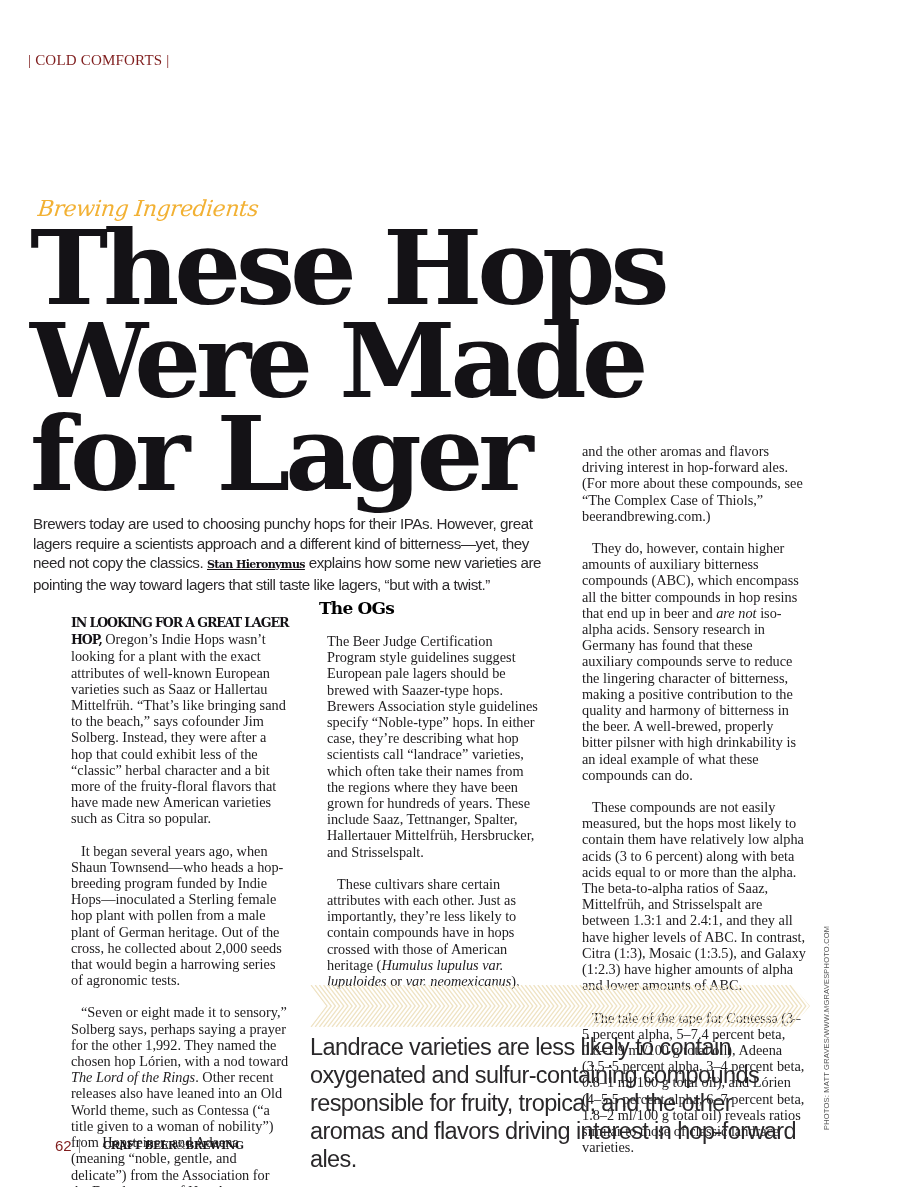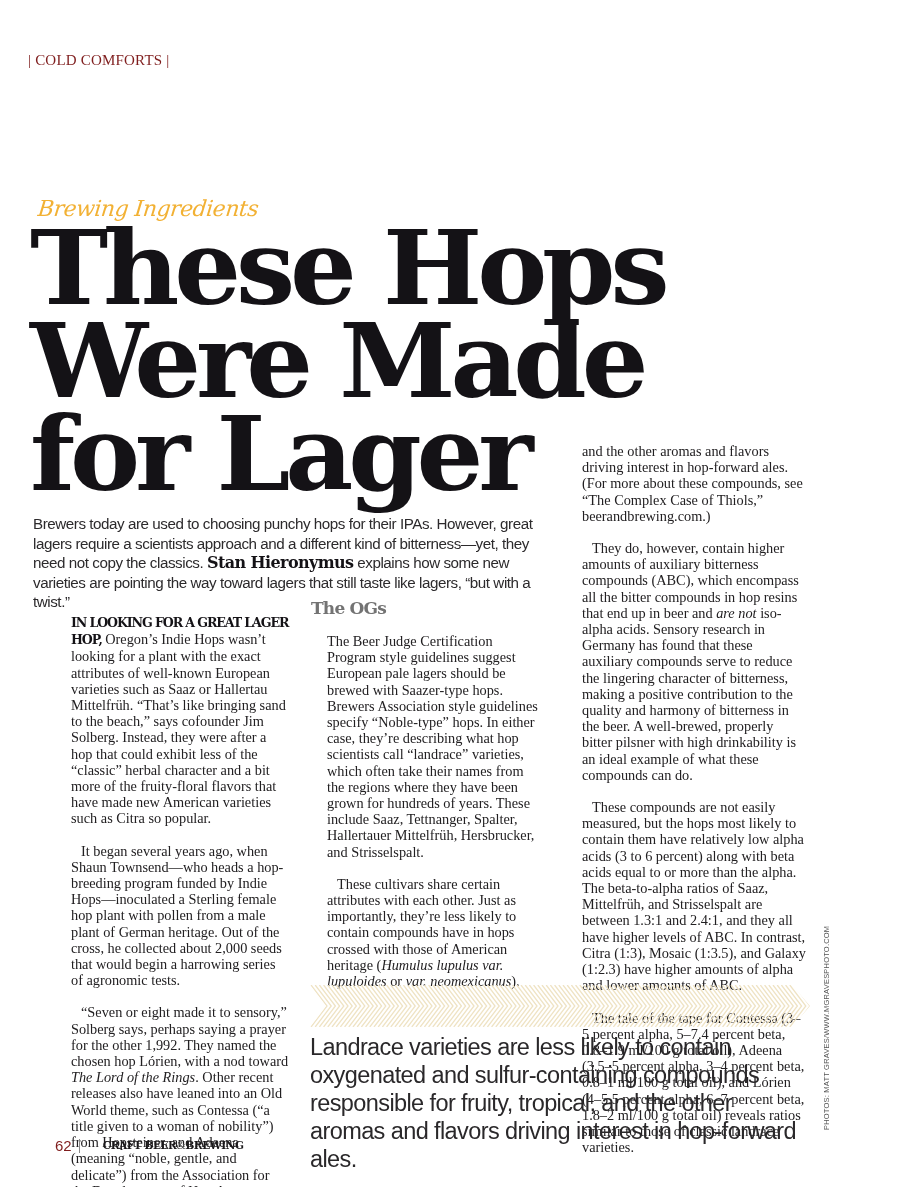--- a/index.html
+++ b/index.html
@@ -38,42 +38,42 @@
 
   .dek {
     left: 33px; top: 514px; width: 520px;
     font-family: "Liberation Sans", sans-serif;
     font-size: 15.2px; line-height: 19.5px;
     color: #2c2a2c;
     letter-spacing: -0.45px;
   }
   .dek .author {
     font-family: "DejaVu Serif", serif;
-    font-weight: bold; color: #141216; letter-spacing: -0.6px; font-size: 16px;
+    font-weight: bold; color: #141216; letter-spacing: -0.6px; font-size: 11px; text-decoration: underline;
   }
 
   .col {
     font-family: "Liberation Serif", serif;
     font-size: 14.3px; line-height: 16.2px;
     color: #222022;
   }
   .col p { margin: 16px; text-indent: 0; }
   .col p.ind { text-indent: 10px; }
   .col1 { left: 55px; top: 598px; width: 250px; }
   .col2 { left: 311px; top: 599px; width: 246px; }
   .col3 { left: 566px; top: 427px; width: 256px; }
 
   .lead-caps {
     font-family: "DejaVu Serif", serif;
     font-weight: bold; font-size: 12.6px; letter-spacing: -1.1px; color: #141216;
   }
   .subhead {
     font-family: "DejaVu Serif", serif;
-    font-weight: bold; font-size: 17px; color: #737373; letter-spacing: -0.8px;
-    margin: 0 0 2px 0; line-height: 18px;
+    font-weight: bold; font-size: 17px; color: #000000; letter-spacing: -0.8px;
+    margin: 0 0 2px 8px; line-height: 18px;
   }
 
   .chevrons {
     left: 310px; top: 985px; width: 500px; height: 42px;
   }
 
   .pullquote {
     left: 310px; top: 1033px; width: 500px;
     font-family: "Liberation Sans", sans-serif;
     font-size: 23.5px; line-height: 28px;

